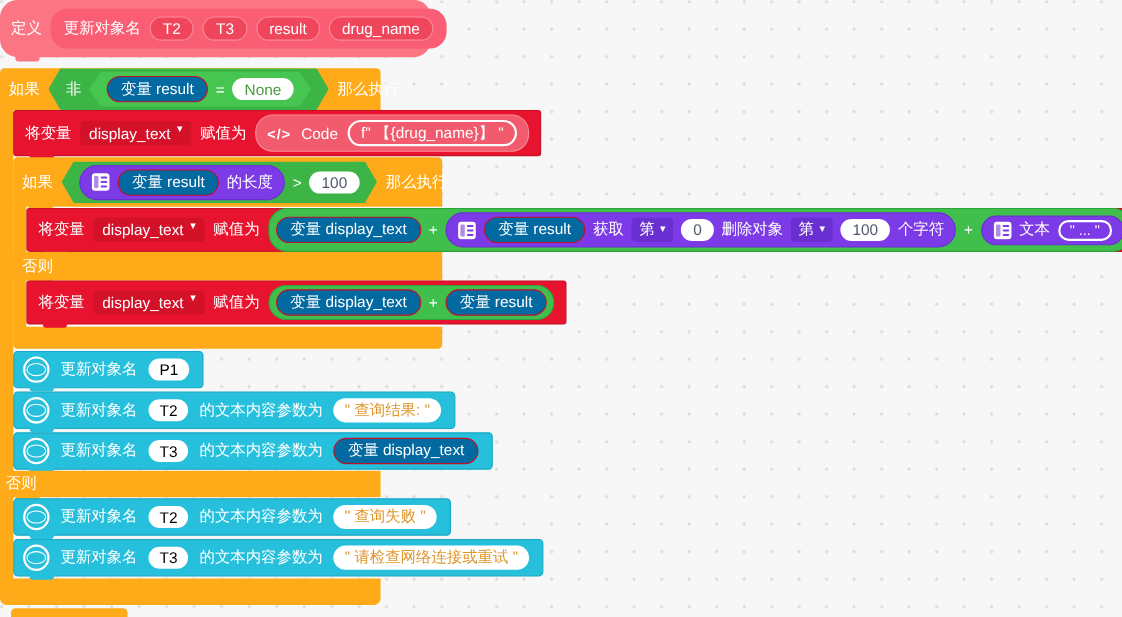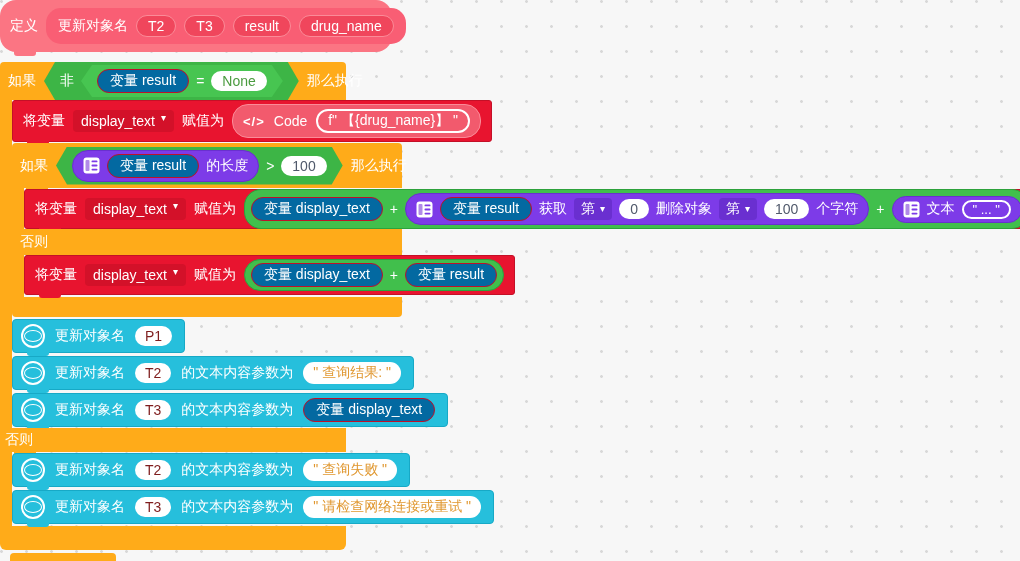--- a/index.html
+++ b/index.html
@@ -41,21 +41,21 @@
   .p-drop{display:flex;align-items:center;gap:5px;background:#6a2fd0;border-radius:4px;padding:2px 7px;font-size:14px;}
   .doc-icon{width:17px;height:17px;flex:0 0 auto;}
   .quote-input{border:2px solid #fff;border-radius:999px;padding:0 9px;color:#fff;font-size:13px;}
   
   .gjoin{display:flex;align-items:center;gap:7px;background:#41bf4c;border:1px solid #2da23c;border-radius:17px;padding:3px 6px;}
   
   .blue{background:#26bfdc;border:1px solid #17a9c6;border-radius:4px;padding:0 12px 0 8px;gap:10px;}
   .obj-icon{width:20px;height:20px;border:2px solid #fff;border-radius:50%;position:relative;flex:0 0 auto;}
   .obj-icon::before{content:"";position:absolute;left:1px;right:1px;top:4px;bottom:4px;border:1.5px solid #fff;border-radius:50%;}
   .str-pill{background:#fff;border-radius:999px;padding:2px 10px;color:#e0972f;font-size:14px;}
-  .id-pill{background:#fff;border-radius:999px;padding:2px 10px;color:#7f1d1d;font-size:14px;}
+  .id-pill{background:#fff;border-radius:999px;padding:2px 10px;color:#000000;font-size:14px;}
   .spine{position:absolute;background:#ffab19;z-index:1;}
 </style>
 </head>
 <body>
 
 <div class="canvas">
 
   <div class="blk hat stack">
     <span>定义</span>
     <div class="hat-inner">

